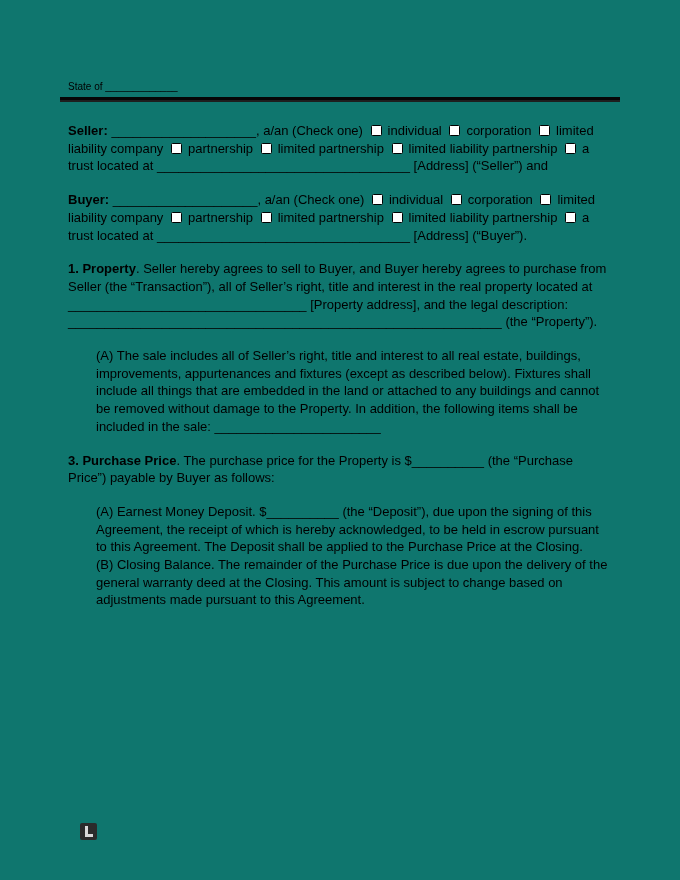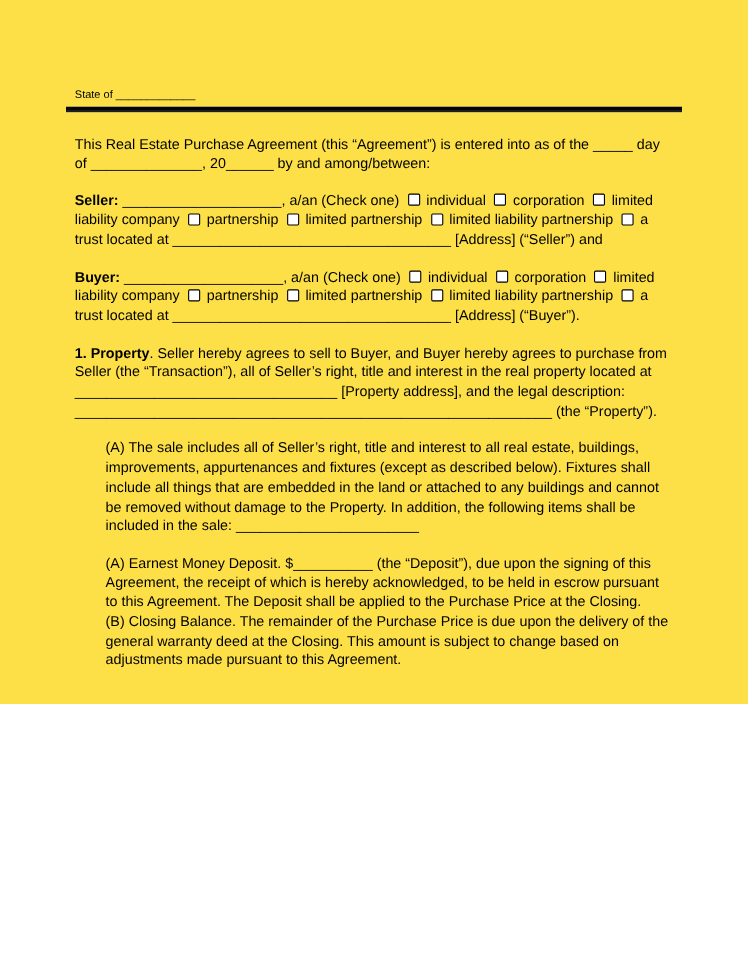--- a/index.html
+++ b/index.html
@@ -1,21 +1,21 @@
 <!DOCTYPE html>
 <html><head>
 <meta charset="utf-8">
 <style>
   * { box-sizing: border-box; }
   html, body { margin: 0; padding: 0; background: #ffffff; }
   .page {
     position: relative;
     width: 680px;
-    height: 640px;
-    background: #fde047;
+    height: 880px;
+    background: #0f766e;
     color: #000000;
     font-family: "Liberation Sans", sans-serif;
     font-size: 13px;
     overflow: hidden;
   }
   .content { padding: 80px 68px 0 68px; }
   .state-line { font-size: 10px; line-height: 13px; }
   .doc-title {
     margin-top: 8px;
     text-align: center;
@@ -71,33 +71,33 @@
 
 <div class="page">
   <div class="content">
 
     <div class="state-line"><span>State of</span> <span>_____________</span></div>
 
     <div class="title-rule"></div>
 
     <div class="body-text">
 
-      <p class="para">This Real Estate Purchase Agreement (this “Agreement”) is entered into as of the _____ day of ______________, 20______ by and among/between:</p>
 
       <p class="para"><b>Seller:</b> <span>____________________, a/an (Check one)</span> <span><span class="cb"></span><span>individual</span></span> <span><span class="cb"></span><span>corporation</span></span> <span><span class="cb"></span><span>limited liability company</span></span> <span><span class="cb"></span><span>partnership</span></span> <span><span class="cb"></span><span>limited partnership</span></span> <span><span class="cb"></span><span>limited liability partnership</span></span> <span><span class="cb"></span><span>a trust</span></span> <span>located at</span> <span>___________________________________</span> <span>[Address] (“Seller”) and</span></p>
 
       <p class="para"><b>Buyer:</b> <span>____________________, a/an (Check one)</span> <span><span class="cb"></span><span>individual</span></span> <span><span class="cb"></span><span>corporation</span></span> <span><span class="cb"></span><span>limited liability company</span></span> <span><span class="cb"></span><span>partnership</span></span> <span><span class="cb"></span><span>limited partnership</span></span> <span><span class="cb"></span><span>limited liability partnership</span></span> <span><span class="cb"></span><span>a trust</span></span> <span>located at</span> <span>___________________________________</span> <span>[Address] (“Buyer”).</span></p>
 
 
       <p class="para"><b>1. Property</b><span>. Seller hereby agrees to sell to Buyer, and Buyer hereby agrees to purchase from Seller (the “Transaction”), all of Seller’s right, title and interest in the real property located at _________________________________ [Property address], and the legal description: ____________________________________________________________ (the “Property”).</span></p>
 
 
       <p class="para indent">(A) The sale includes all of Seller’s right, title and interest to all real estate, buildings, improvements, appurtenances and fixtures (except as described below). Fixtures shall include all things that are embedded in the land or attached to any buildings and cannot be removed without damage to the Property. In addition, the following items shall be included in the sale: _______________________</p>
 
 
+      <p class="para"><b>3. Purchase Price</b><span>.  The purchase price for the Property is $__________ (the “Purchase Price”) payable by Buyer as follows:</span></p>
 
       <p class="para indent preline">(A) Earnest Money Deposit. $__________ (the “Deposit”), due upon the signing of this Agreement, the receipt of which is hereby acknowledged, to be held in escrow pursuant to this Agreement. The Deposit shall be applied to the Purchase Price at the Closing.
 (B) Closing Balance. The remainder of the Purchase Price is due upon the delivery of the general warranty deed at the Closing.  This amount is subject to change based on adjustments made pursuant to this Agreement.</p>
 
     </div>
   </div>
 
   <div class="logo">
     <span class="logo-l"></span>
   </div>

